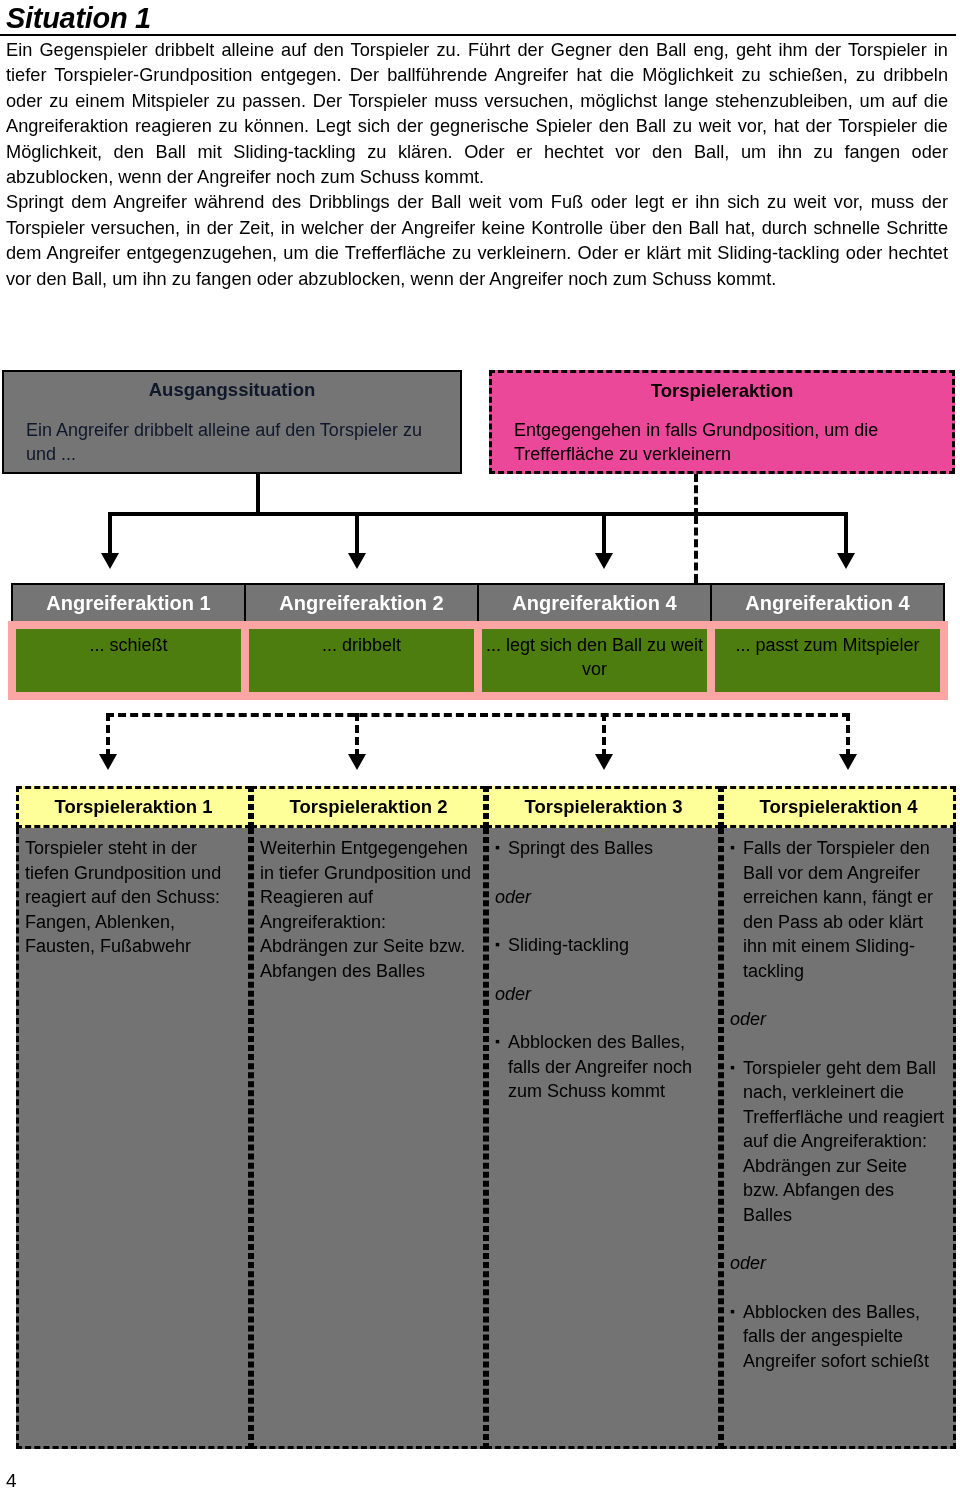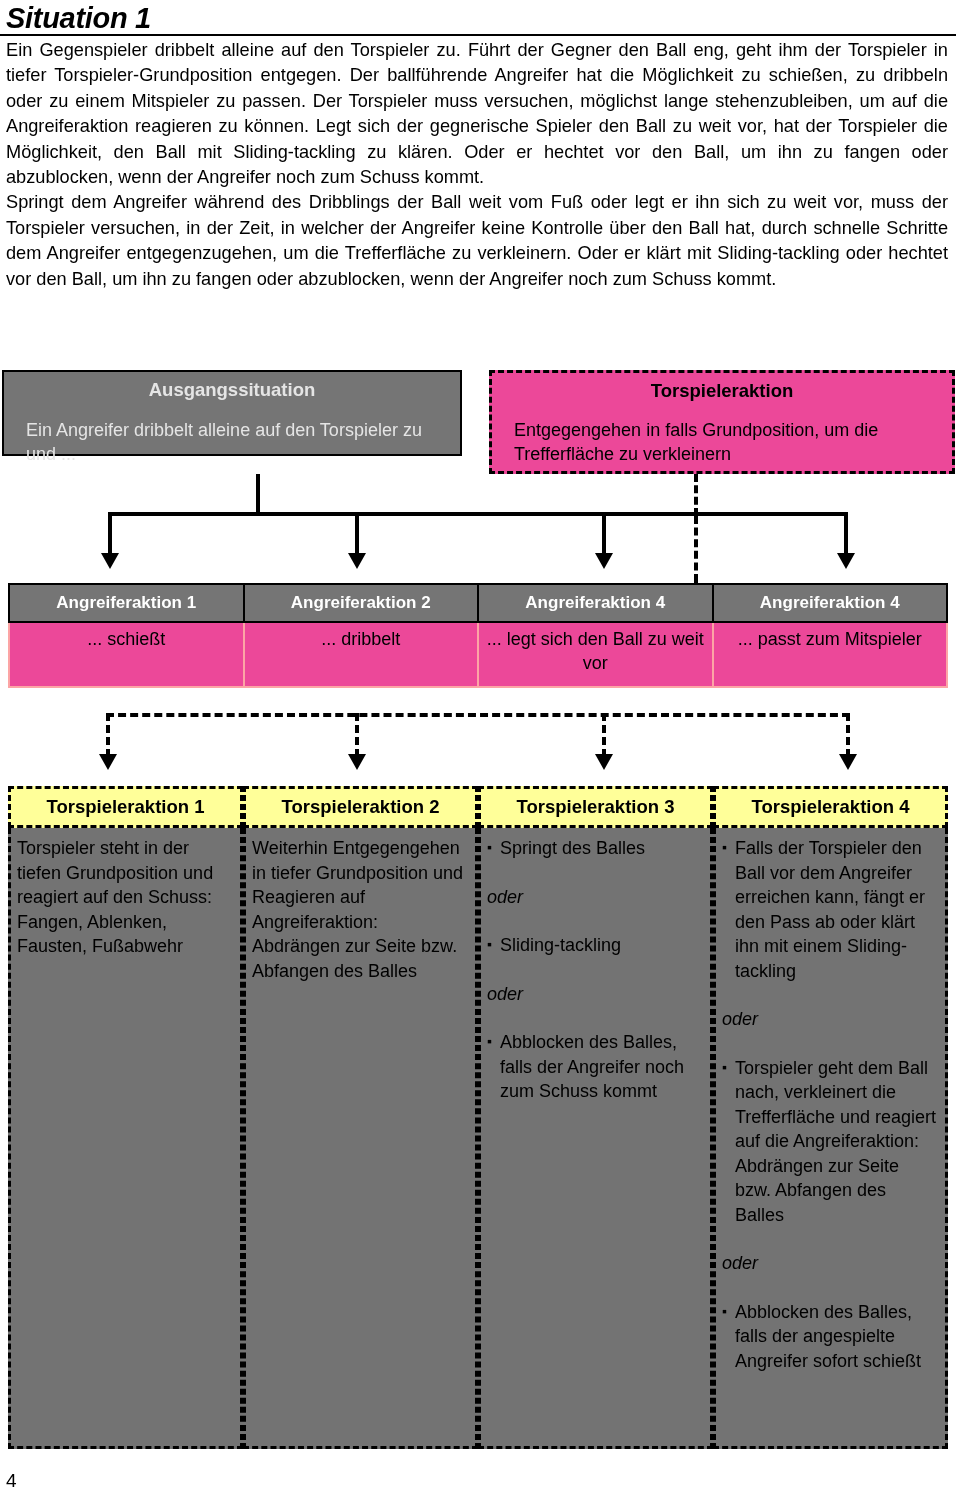--- a/index.html
+++ b/index.html
@@ -21,23 +21,23 @@
   }
   .bodytext{
     position:absolute;left:6px;top:38px;width:942px;
     font-size:18.2px;line-height:25.4px;text-align:justify;
     text-justify:inter-word;
   }
   .bodytext p{margin:0;}
 
   
   .box-gray{
-    position:absolute;left:2px;top:370px;width:460px;height:86px;
+    position:absolute;left:2px;top:370px;width:460px;height:104px;
     background:#757575;border:2px solid #000;box-sizing:border-box;
-    color:#e5e5e5;
+    color:#0f172a;
   }
   .box-yellow{
     position:absolute;left:489px;top:370px;width:466px;height:104px;
     background:#ec4899;border:3px dashed #000;box-sizing:border-box;
     color:#000;
   }
   .box-head{
     text-align:center;font-weight:bold;font-size:18.5px;
     padding-top:7px;
   }
@@ -67,32 +67,32 @@
   .h-dash{
     position:absolute;height:0;border-top:4px dashed #000;
   }
 
   
   .tbl-a{
     position:absolute;left:8px;top:583px;width:940px;
     border-collapse:collapse;table-layout:fixed;
   }
   .tbl-a th{
-    background:#757575;color:#fff;font-size:17px;font-weight:bold;
+    background:#757575;color:#fff;font-size:20px;font-weight:bold;
     border:2px solid #000;height:34px;text-align:center;
   }
   .tbl-a td{
-    border:2px solid #fca5a5;font-size:18px;line-height:24px;
+    border:8px solid #fca5a5;font-size:18px;line-height:24px;
     text-align:center;vertical-align:top;height:58px;padding-top:4px;
-    background:#ec4899;
+    background:#4d7c0f;
   }
 
   
   .tbl-t{
-    position:absolute;left:8px;top:786px;width:940px;
+    position:absolute;left:16px;top:786px;width:940px;
     border-collapse:separate;border-spacing:0;table-layout:fixed;
   }
   .tbl-t th{
     background:#ffff99;font-size:18.5px;font-weight:bold;color:#000;
     border:3px dashed #000;height:34px;text-align:center;
   }
   .tbl-t td{
     border:3px dashed #000;border-top:none;
     font-size:18px;line-height:24.5px;
     vertical-align:top;padding:8px 6px 10px 6px;background:#737373;

